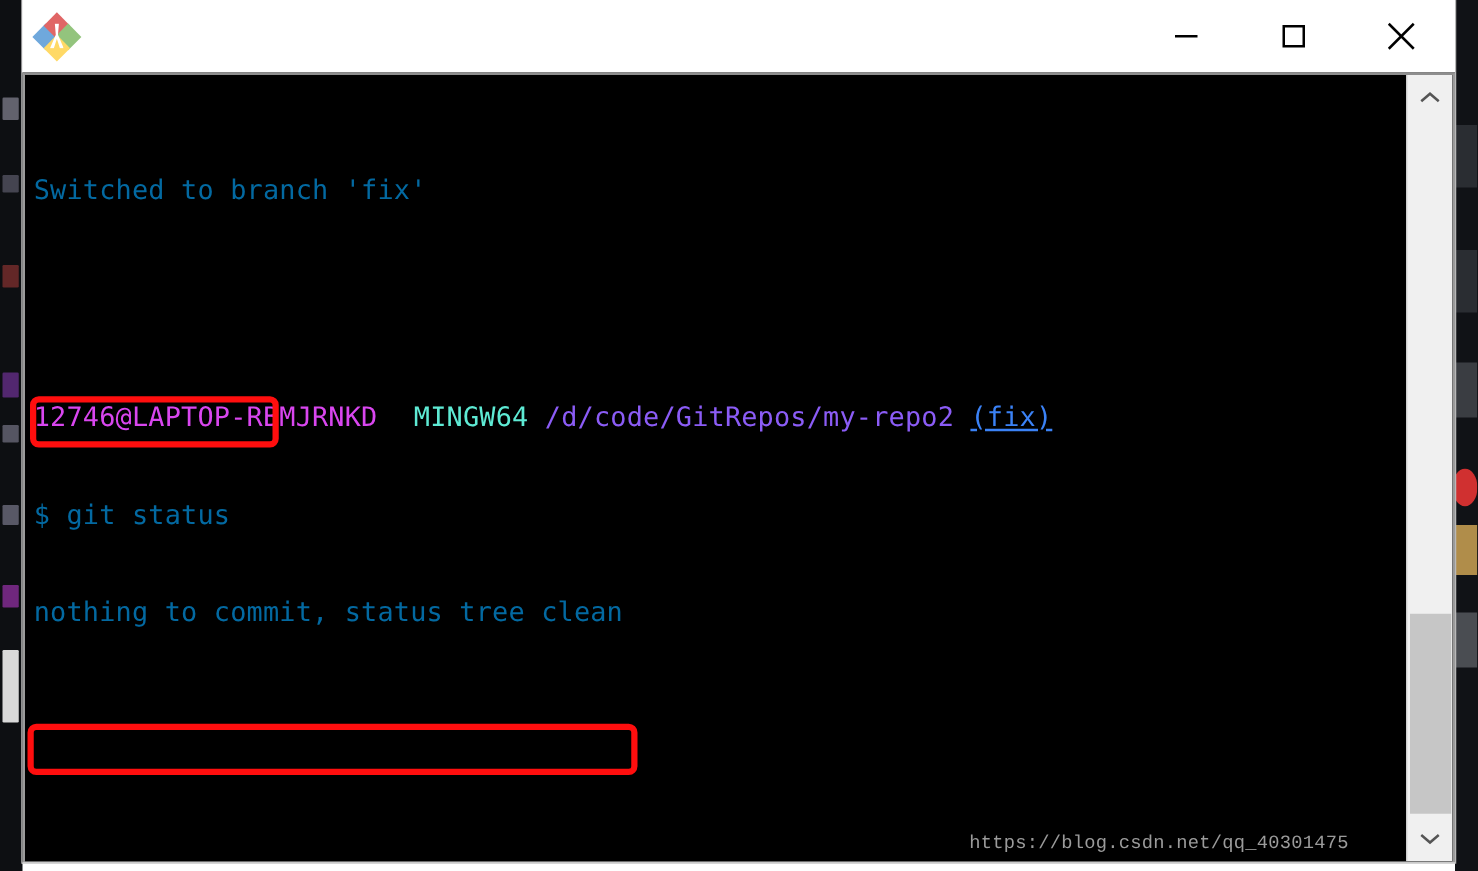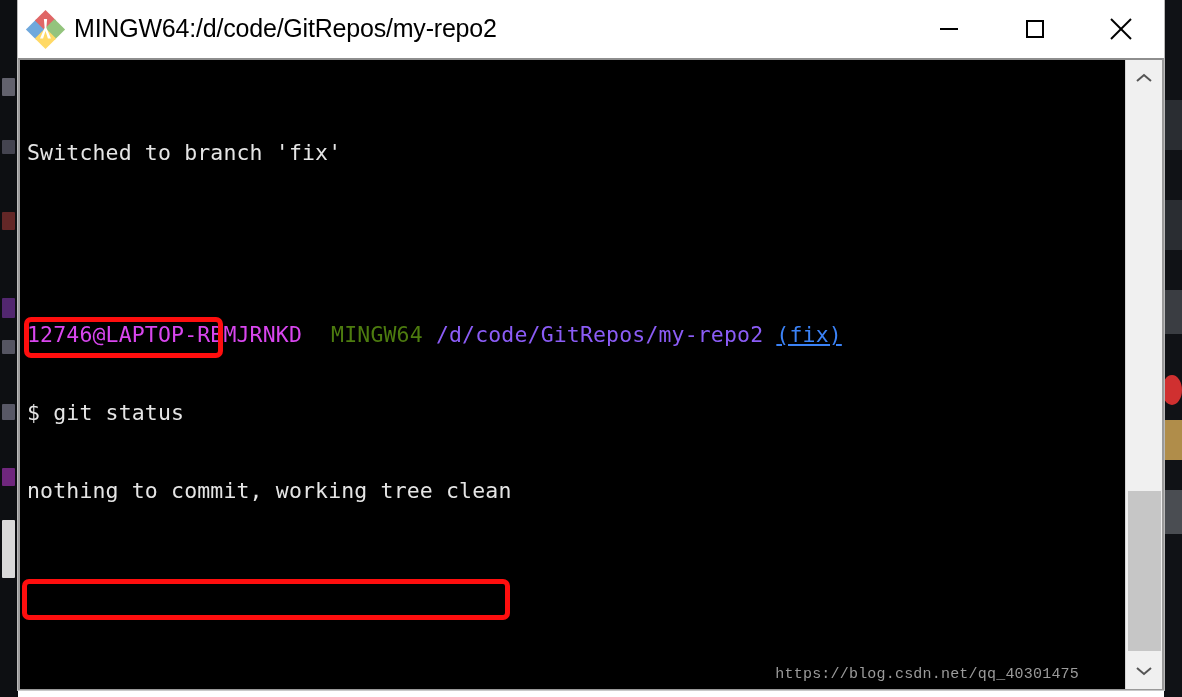--- a/index.html
+++ b/index.html
@@ -143,23 +143,23 @@
     left: 7px;
     top: 2px;
     font-family: "DejaVu Sans Mono", "Liberation Mono", monospace;
     font-size: 21.5px;
     line-height: 26px;
     white-space: pre;
     color: #d4d4d4;
     letter-spacing: 0.15px;
   }
   .ln { height: 26px; }
-  .c-default { color: #e5e5e5; }
+  .c-default { color: #0369a1; }
   .c-green   { color: #d946ef; }
-  .c-magenta { color: #4d7c0f; padding-left: 16px; }
+  .c-magenta { color: #5eead4; padding-left: 16px; }
   .c-yellow  { color: #8b5cf6; }
   .c-cyan    { color: #3b82f6; text-decoration: underline; }
 
   
   .redbox {
     position: absolute;
     border: 5px solid #ff0e0e;
     border-radius: 7px;
     box-sizing: border-box;
     pointer-events: none;
@@ -256,21 +256,20 @@
 <div id="window">
 
   <div id="titlebar">
     <div id="app-icon">
       <div class="dia d-blue"></div>
       <div class="dia d-red"></div>
       <div class="dia d-green"></div>
       <div class="dia d-yellow"></div>
       <div class="d-center"></div>
     </div>
-    <div id="window-title">MINGW64:/d/code/GitRepos/my-repo2</div>
 
     <div id="win-controls">
       <button class="wbtn">
         <svg width="26" height="26" viewBox="0 0 26 26">
           <line x1="4" y1="13" x2="22" y2="13" stroke="#000" stroke-width="2"></line>
         </svg>
       </button>
       <button class="wbtn">
         <svg width="26" height="26" viewBox="0 0 26 26">
           <rect x="5" y="5" width="16" height="16" fill="none" stroke="#000" stroke-width="2"></rect>
@@ -288,21 +287,21 @@
   <div id="term-frame">
 
     <div id="term-screen">
       <div id="term-text">
 
         <div class="ln"><span class="c-default">Switched to branch 'fix'</span></div>
         <div class="ln"></div>
 
         <div class="ln"><span class="c-green">12746@LAPTOP-RBMJRNKD</span><span class="c-default"> </span><span class="c-magenta">MINGW64</span><span class="c-default"> </span><span class="c-yellow">/d/code/GitRepos/my-repo2</span><span class="c-default"> </span><span class="c-cyan">(fix)</span></div>
         <div class="ln"><span class="c-default">$ git status</span></div>
-        <div class="ln"><span class="c-default">nothing to commit, working tree clean</span></div>
+        <div class="ln"><span class="c-default">nothing to commit, status tree clean</span></div>
         <div class="ln"></div>
 
         
         
         
         
         
         
         
         

